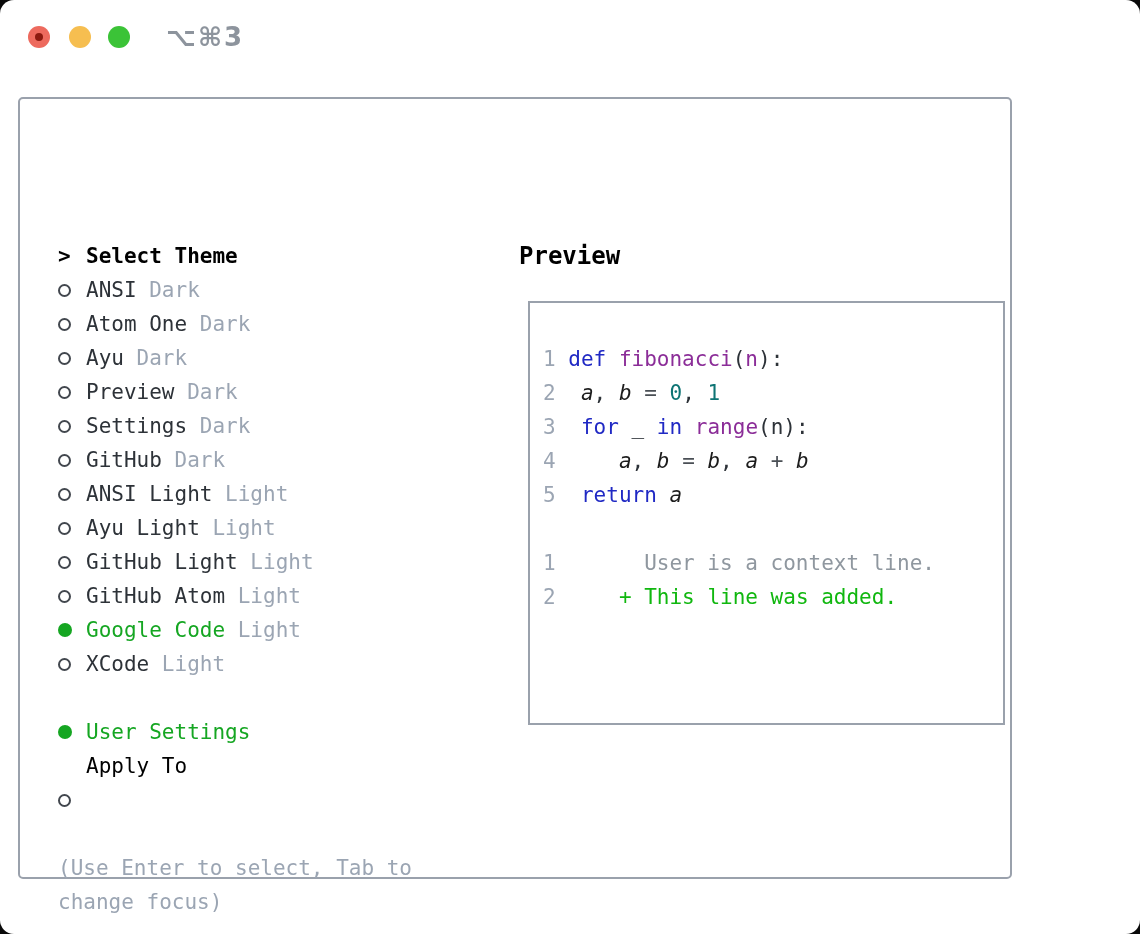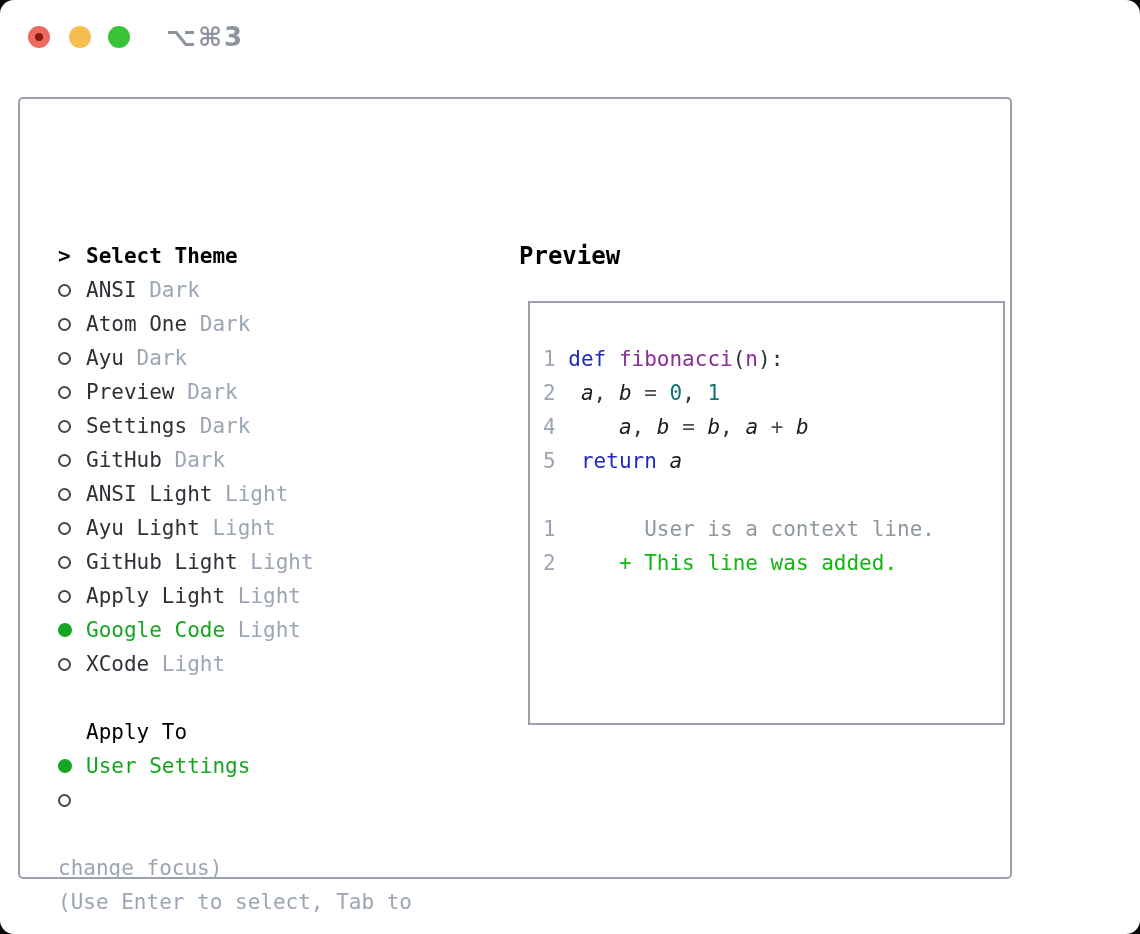--- a/index.html
+++ b/index.html
@@ -84,37 +84,38 @@
         <div class="row header"><span class="bullet arrow">&gt;</span><span class="text">Select Theme</span></div>
         <div class="row theme"><span class="bullet"><span class="dot hollow"></span></span><span class="name">ANSI</span><span class="variant">Dark</span></div>
         <div class="row theme"><span class="bullet"><span class="dot hollow"></span></span><span class="name">Atom One</span><span class="variant">Dark</span></div>
         <div class="row theme"><span class="bullet"><span class="dot hollow"></span></span><span class="name">Ayu</span><span class="variant">Dark</span></div>
         <div class="row theme"><span class="bullet"><span class="dot hollow"></span></span><span class="name">Preview</span><span class="variant">Dark</span></div>
         <div class="row theme"><span class="bullet"><span class="dot hollow"></span></span><span class="name">Settings</span><span class="variant">Dark</span></div>
         <div class="row theme"><span class="bullet"><span class="dot hollow"></span></span><span class="name">GitHub</span><span class="variant">Dark</span></div>
         <div class="row theme"><span class="bullet"><span class="dot hollow"></span></span><span class="name">ANSI Light</span><span class="variant">Light</span></div>
         <div class="row theme"><span class="bullet"><span class="dot hollow"></span></span><span class="name">Ayu Light</span><span class="variant">Light</span></div>
         <div class="row theme"><span class="bullet"><span class="dot hollow"></span></span><span class="name">GitHub Light</span><span class="variant">Light</span></div>
-        <div class="row theme"><span class="bullet"><span class="dot hollow"></span></span><span class="name">Apply Light</span><span class="variant">Light</span></div>
+        <div class="row theme"><span class="bullet"><span class="dot hollow"></span></span><span class="name">GitHub Atom</span><span class="variant">Light</span></div>
         <div class="row theme"><span class="bullet"><span class="dot filled"></span></span><span class="name selected">Google Code</span><span class="variant">Light</span></div>
         <div class="row theme"><span class="bullet"><span class="dot hollow"></span></span><span class="name">XCode</span><span class="variant">Light</span></div>
         <div class="row blank"></div>
+        <div class="row target"><span class="bullet"><span class="dot filled"></span></span><span class="name selected">User Settings</span></div>
         <div class="row subheader"><span class="bullet"></span><span class="text">Apply To</span></div>
-        <div class="row target"><span class="bullet"><span class="dot filled"></span></span><span class="name selected">User Settings</span></div>
         <div class="row target"><span class="bullet"><span class="dot hollow"></span></span></div>
         <div class="row blank"></div>
+        <div class="row hint"><span class="text">(Use Enter to select, Tab to</span></div>
         <div class="row hint"><span class="text">change focus)</span></div>
-        <div class="row hint"><span class="text">(Use Enter to select, Tab to</span></div>
       </div>
 
     <div class="preview-label">Preview</div>
     <div class="preview-box">
         <div class="line"><span class="ln"></span></div>
         <div class="line"><span class="ln">1 </span><span class="tok-kw">def</span><span class="tok-pl"> </span><span class="tok-fn">fibonacci</span><span class="tok-pl">(</span><span class="tok-fn">n</span><span class="tok-pl">):</span></div>
         <div class="line"><span class="ln">2 </span><span class="tok-pl"> </span><span class="tok-var">a</span><span class="tok-pl">, </span><span class="tok-var">b</span><span class="tok-pl"> </span><span class="tok-op">=</span><span class="tok-pl"> </span><span class="tok-num">0</span><span class="tok-pl">, </span><span class="tok-num">1</span></div>
+        <div class="line"><span class="ln">3 </span><span class="tok-pl"> </span><span class="tok-kw">for</span><span class="tok-pl"> </span><span class="tok-pl">_</span><span class="tok-pl"> </span><span class="tok-kw">in</span><span class="tok-pl"> </span><span class="tok-fn">range</span><span class="tok-pl">(n):</span></div>
         <div class="line"><span class="ln">4 </span><span class="tok-pl">    </span><span class="tok-var">a</span><span class="tok-pl">, </span><span class="tok-var">b</span><span class="tok-pl"> </span><span class="tok-op">=</span><span class="tok-pl"> </span><span class="tok-var">b</span><span class="tok-pl">, </span><span class="tok-var">a</span><span class="tok-pl"> </span><span class="tok-op">+</span><span class="tok-pl"> </span><span class="tok-var">b</span></div>
         <div class="line"><span class="ln">5 </span><span class="tok-pl"> </span><span class="tok-kw">return</span><span class="tok-pl"> </span><span class="tok-var">a</span></div>
         <div class="line"><span class="ln"></span></div>
         <div class="line"><span class="ln">1 </span><span class="tok-ctx">      User is a context line.</span></div>
         <div class="line"><span class="ln">2 </span><span class="tok-pl">    </span><span class="tok-add">+ This line was added.</span></div>
       </div>
   </div>
 
 </div>
 

